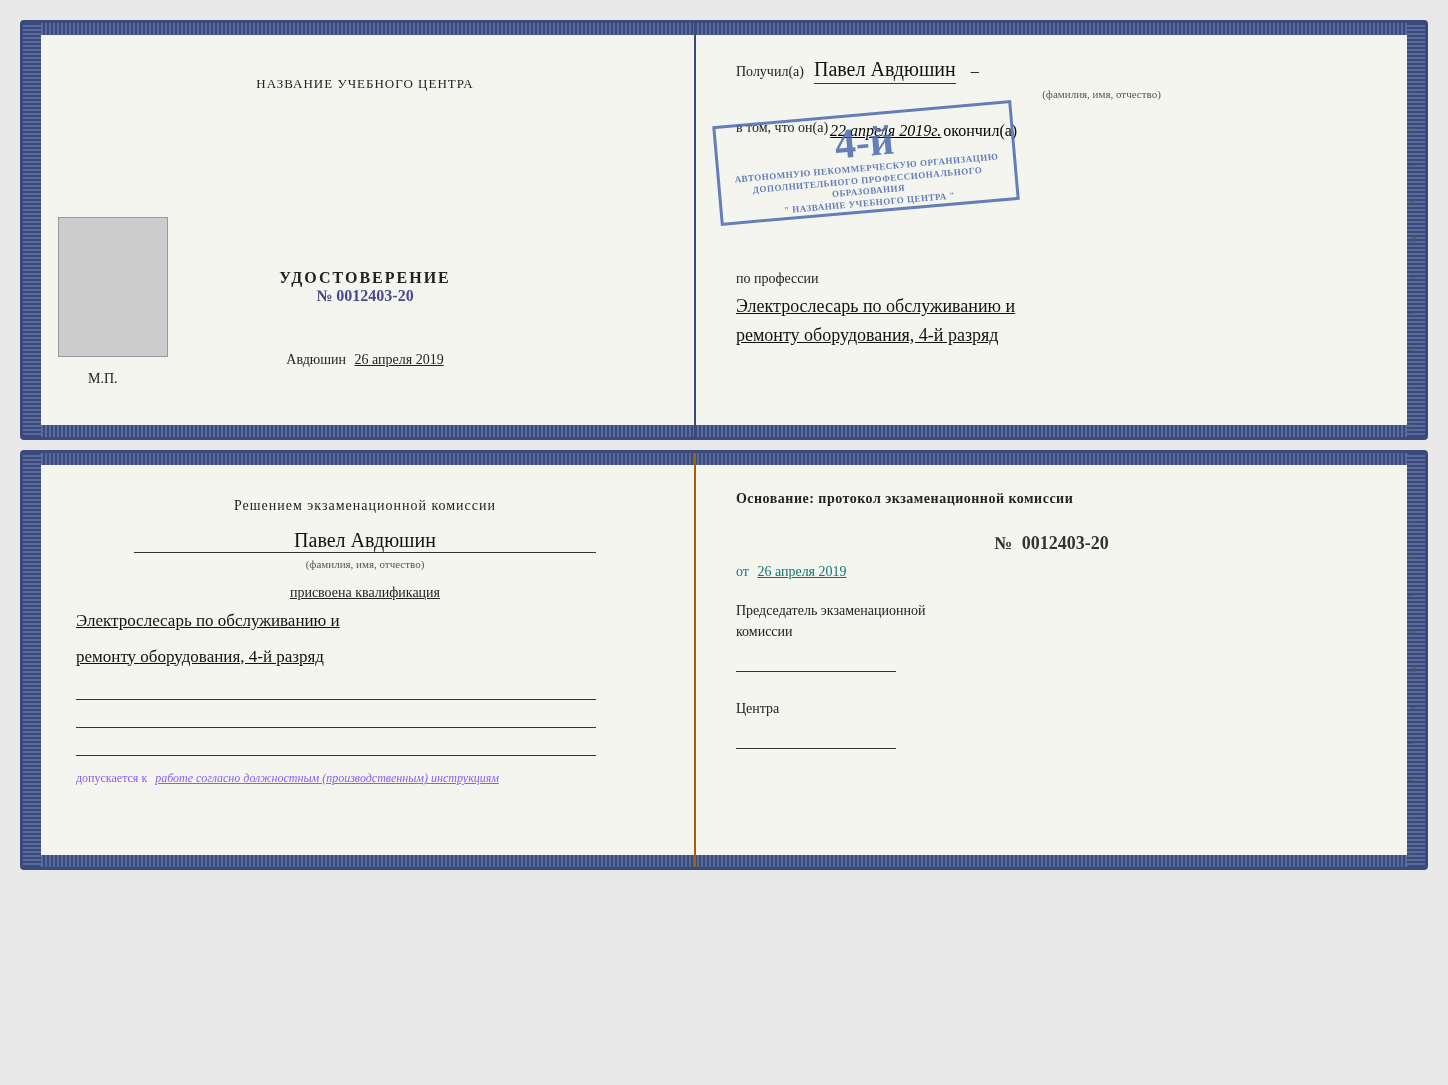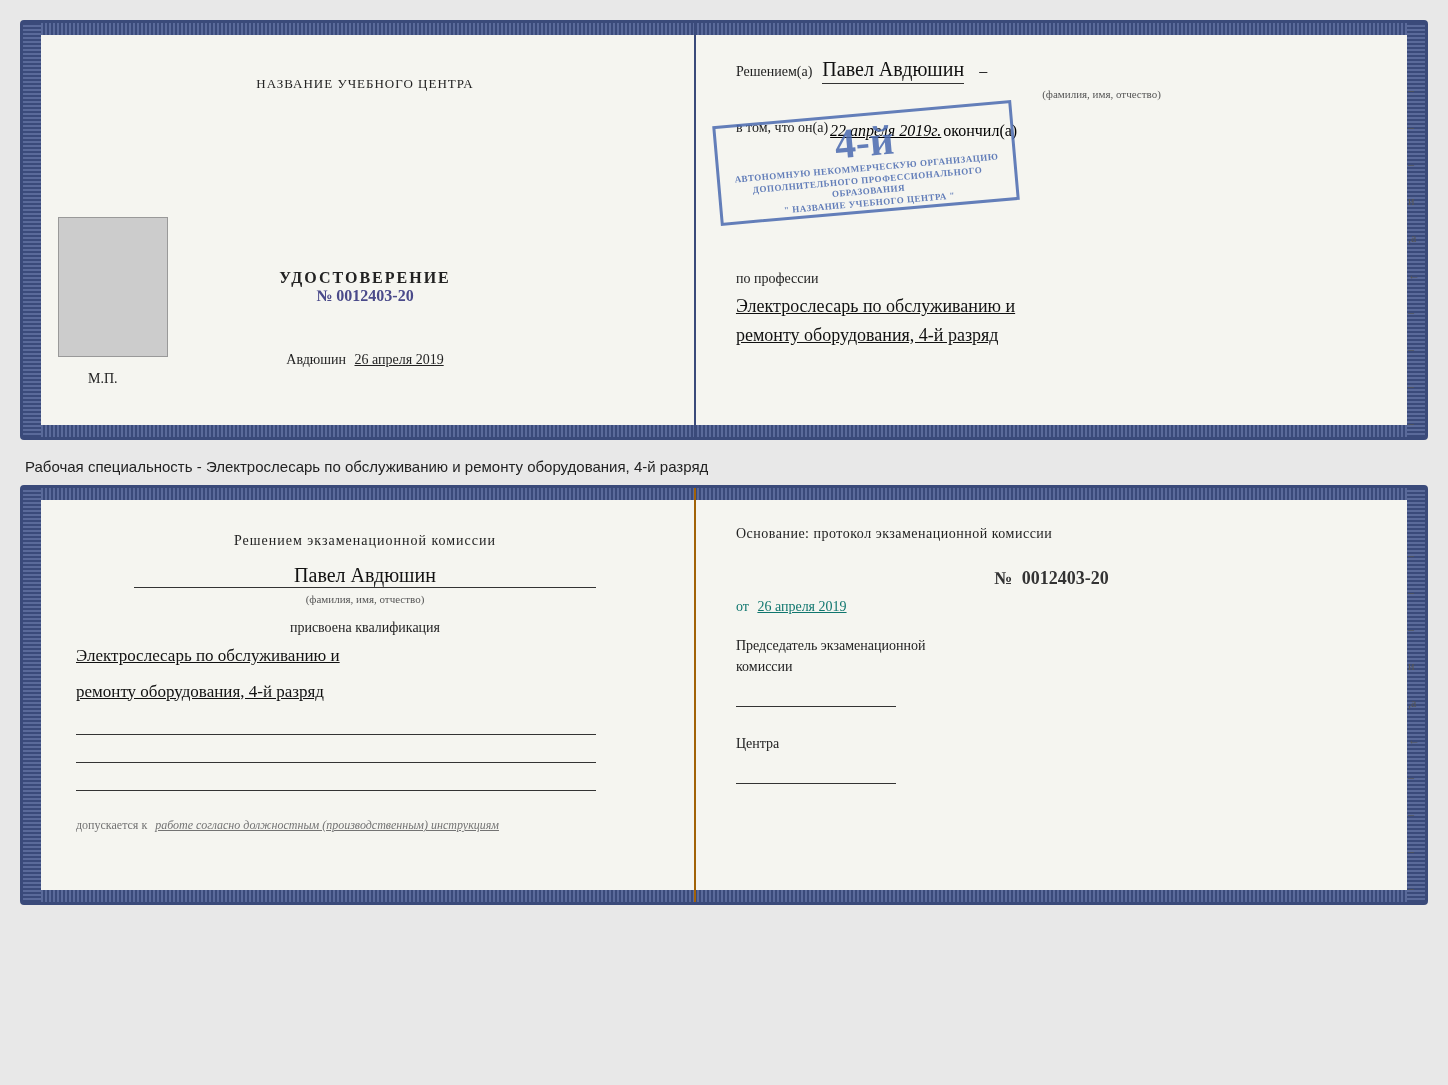--- a/index.html
+++ b/index.html
@@ -288,56 +288,58 @@
       display: block;
       margin: 5px auto;
       width: 80%;
     }
 
     .assigned-text {
       font-size: 14px;
       text-align: center;
       color: #222;
       margin: 15px 0 5px 0;
+      text-decoration: underline;
     }
 
     .qualification-handwritten {
       font-family: 'Palatino Linotype', 'Book Antiqua', Palatino, serif;
       font-size: 17px;
       color: #111;
       text-decoration: underline;
       line-height: 1.8;
       margin-top: 5px;
     }
 
     .signature-line {
       border-bottom: 1px solid #333;
       margin: 8px 0;
       height: 20px;
       width: 90%;
     }
 
     .допускается-text {
       font-size: 12px;
-      color: #737373;
-      margin-top: 27px;
+      color: #8b5cf6;
+      margin-top: 15px;
     }
 
     .допускается-italic {
       font-style: italic;
       text-decoration: underline;
     }
 
     
     .osnowanie-text {
       font-size: 14px;
       letter-spacing: 0.5px;
       color: #222;
       line-height: 1.6;
       margin-bottom: 23px;
+      font-weight: bold;
     }
 
     .protocol-number {
       font-size: 18px;
       font-weight: bold;
       color: #333;
       text-align: center;
       margin: 10px 0;
     }
 
@@ -399,21 +401,21 @@
           <span style="text-decoration: underline; margin-left: 5px;">26 апреля 2019</span>
         </div>
       </div>
       <div class="mp-label" style="position:relative; align-self:flex-start; margin-top:0; margin-left:5px;">М.П.</div>
     </div>
 
     <div class="doc-right">
       <div class="doc-content-right">
 
         <div style="display:flex; align-items:baseline; gap:5px; margin-bottom:3px;">
-          <span class="recipient-line">Решением(а)</span>
+          <span class="recipient-line">Получил(а)</span>
           <span class="recipient-name" style="margin-left:5px;">Павел Авдюшин</span>
           <span style="margin-left:10px; font-size:16px;">–</span>
         </div>
         <div class="fio-hint" style="margin-left:100px;">(фамилия, имя, отчество)</div>
 
         <div style="display:flex; align-items:center; gap:2px; margin-top:20px; margin-bottom:5px;">
           <span class="recipient-line">в том, что он(а)</span>
           <span style="font-style:italic; text-decoration:underline;">22 апреля 2019г.</span>
           <span>окончил(а)</span>
         </div>
@@ -440,21 +442,20 @@
         <span>,а</span>
         <span>←</span>
         <span>–</span>
         <span>–</span>
         <span>–</span>
         <span>–</span>
       </div>
     </div>
   </div>
 
-  <div class="specialty-label">Рабочая специальность - Электрослесарь по обслуживанию и ремонту оборудования, 4-й разряд</div>
 
   <div class="document-bottom">
     <div class="blue-strip-top"></div>
     <div class="blue-strip-bottom"></div>
     <div class="blue-strip-left"></div>
     <div class="blue-strip-right"></div>
 
     <div class="doc-bottom-left">
       <div class="bottom-content-left">
         <div class="decision-title">Решением экзаменационной комиссии</div>

